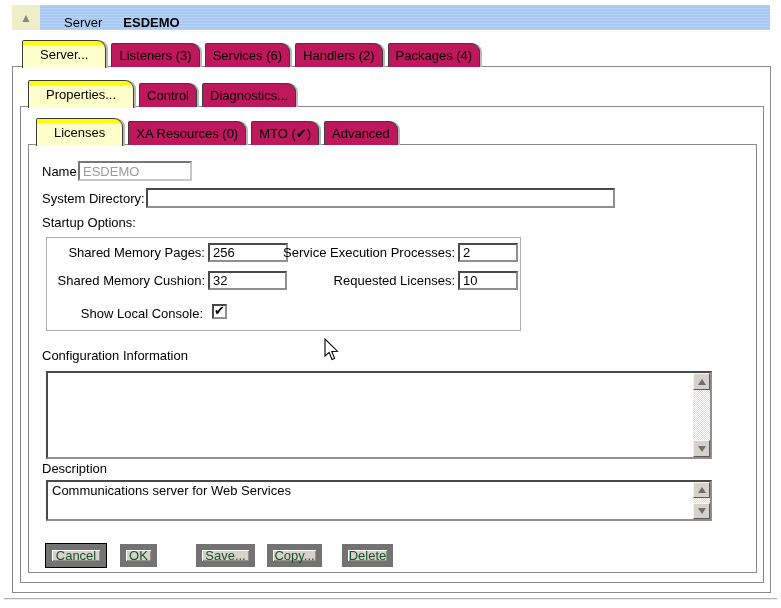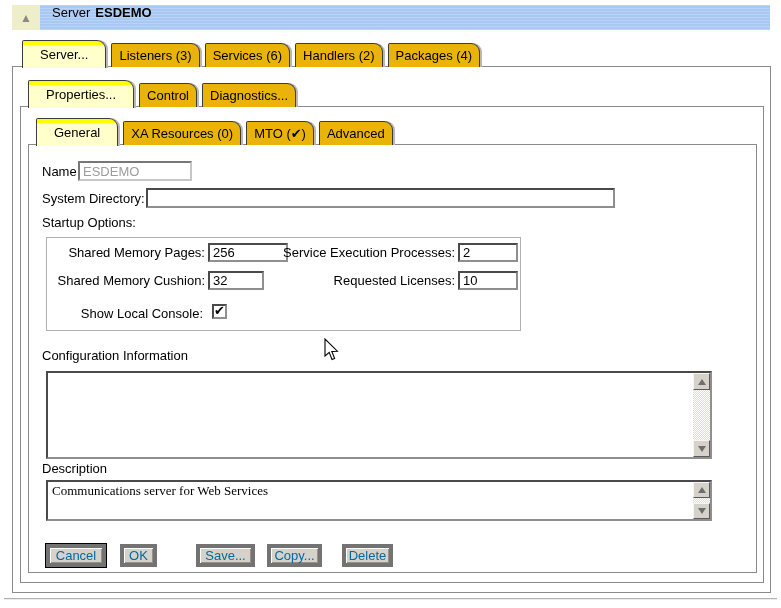--- a/index.html
+++ b/index.html
@@ -4,34 +4,34 @@
 <style>
   html,body{margin:0;padding:0;background:#fff;}
   .screen{position:relative;width:781px;height:608px;background:#fff;overflow:hidden;
           font-family:"Liberation Sans","DejaVu Sans",sans-serif;font-size:13px;color:#000;}
 
   
   .hdr{position:absolute;left:12px;top:5px;width:758px;height:25px;display:flex;z-index:1;}
   .hdr-icon{width:28px;height:25px;background:#eeeecb;display:flex;align-items:center;justify-content:center;
             color:#8a8a80;font-size:12px;line-height:1;}
   .hdr-strip{flex:1;background:repeating-linear-gradient(to bottom,#b7d3f8 0 1px,#a9c9f3 1px 3px);
-             display:flex;align-items:flex-start;padding-left:12px;}
+             display:flex;align-items:flex-end;padding-left:24px;gap:16px;}
   .hdr-strip .t1{margin-right:5px;}
   .hdr-strip .t2{font-weight:bold;}
 
   
   .panel{position:absolute;background:#fff;border:1px solid #8a8a8a;box-sizing:border-box;z-index:1;}
   #panel-outer{left:12px;top:66px;width:759px;height:527px;}
   #panel-middle{left:20px;top:106px;width:744px;height:477px;}
   #panel-inner{left:28px;top:144px;width:729px;height:429px;}
 
   
   .tabrow{position:absolute;height:28px;display:flex;align-items:flex-end;z-index:2;}
   .tab{height:24px;box-sizing:border-box;display:flex;align-items:center;white-space:nowrap;
-       padding:0 7px;background:#eab308;border:1px solid #3c3c3c;border-bottom:none;
+       padding:0 7px;background:#be185d;border:1px solid #3c3c3c;border-bottom:none;
        border-top-right-radius:9px;border-top-left-radius:2px;margin-right:5px;
        box-shadow:2px 0 0 #b8b8b8;cursor:default;}
   .tab.active{height:28px;margin-bottom:-1px;font-weight:normal;padding:0 17px;
        background:linear-gradient(#ffff00 0 4px,#ffffcc 4px);}
 
   
   .lbl{position:absolute;height:18px;line-height:18px;z-index:3;white-space:nowrap;}
   .lbl.r{text-align:right;}
 
   
@@ -48,37 +48,37 @@
   
   .chk{position:absolute;left:212px;top:304px;width:15px;height:15px;box-sizing:border-box;z-index:3;
        background:#fff;border:2px solid;border-color:#4a4a4a #8f8f8f #8f8f8f #4a4a4a;
        display:flex;align-items:center;justify-content:center;}
   .chk span{font-size:13px;font-weight:bold;line-height:1;margin-top:-2px;}
 
   
   .sunken{position:absolute;box-sizing:border-box;background:#fff;z-index:3;display:flex;
           border:2px solid;border-color:#4a4a4a #8f8f8f #8f8f8f #4a4a4a;}
   .sunken .content{flex:1;overflow:hidden;padding:1px 4px;
-          font-family:Liberation Serif, serif;font-size:13px;line-height:16px;border-radius:17px;}
+          font-family:Liberation Sans, sans-serif;font-size:13px;line-height:16px;border-radius:17px;}
   .sbar{width:17px;display:flex;flex-direction:column;background:#eceae4;}
   .sbtn{height:17px;box-sizing:border-box;background:#d6d2c9;flex:0 0 17px;
         border:1px solid;border-color:#f6f5f1 #5a5a5a #5a5a5a #f6f5f1;
         display:flex;align-items:center;justify-content:center;}
   .strack{flex:1;background-image:conic-gradient(#ffffff 25%,#dedbd3 0 50%,#ffffff 0 75%,#dedbd3 0);
           background-size:2px 2px;}
   .arr-up{width:0;height:0;border-left:4px solid transparent;border-right:4px solid transparent;
           border-bottom:6px solid #6e6e6e;}
   .arr-down{width:0;height:0;border-left:4px solid transparent;border-right:4px solid transparent;
           border-top:6px solid #6e6e6e;}
 
   
   .btn{position:absolute;top:544px;height:23px;box-sizing:border-box;z-index:3;
-       background:#d6d2c9;border:4px solid #737373;
+       background:#d6d2c9;border:6px solid #737373;
        box-shadow:inset 1px 1px 0 #ffffff,inset -1px -1px 0 #96928a;
-       font-family:"Liberation Sans","DejaVu Sans",sans-serif;font-size:13px;color:#0369a1;
+       font-family:"Liberation Sans","DejaVu Sans",sans-serif;font-size:13px;color:#14532d;
        display:flex;align-items:center;justify-content:center;cursor:default;text-align:center;}
   .btn.default{box-shadow:0 0 0 1px #000,inset 1px 1px 0 #ffffff,inset -1px -1px 0 #96928a;}
 
   .cursor{position:absolute;left:324px;top:338px;z-index:9;}
 
   .hrline{position:absolute;left:4px;top:598px;width:773px;height:0;z-index:1;
           border-top:1px solid #b2b2b2;border-bottom:1px solid #ececec;}
 </style>
 </head>
 <body>
@@ -107,21 +107,21 @@
     <div class="tab">Packages (4)</div>
   </div>
 
   <div class="tabrow" style="left:28px;top:79px;">
     <div class="tab active">Properties...</div>
     <div class="tab">Control</div>
     <div class="tab">Diagnostics...</div>
   </div>
 
   <div class="tabrow" style="left:36px;top:117px;">
-    <div class="tab active">General</div>
+    <div class="tab active">Licenses</div>
     <div class="tab">XA Resources (0)</div>
     <div class="tab">MTO (✔)</div>
     <div class="tab">Advanced</div>
   </div>
 
   <div class="lbl" style="left:42px;top:163px;">Name</div>
   <input class="fld disabled" style="left: 78px; top: 161px; width: 114px; height: 20px;" disabled="" value="ESDEMO">
 
   <div class="lbl" style="left:42px;top:190px;">System Directory:</div>
   <input class="fld" style="left: 146px; top: 188px; width: 469px; height: 20px;" value="">
@@ -129,21 +129,21 @@
   <div class="lbl" style="left:42px;top:214px;">Startup Options:</div>
   <div class="groupbox"></div>
 
   <div class="lbl r" style="left:40px;top:244px;width:165px;">Shared Memory Pages:</div>
   <input class="fld" style="left: 208px; top: 243px; width: 80px; height: 19px;" value="256">
 
   <div class="lbl r" style="left:270px;top:244px;width:185px;">Service Execution Processes:</div>
   <input class="fld" style="left: 458px; top: 243px; width: 60px; height: 19px;" value="2">
 
   <div class="lbl r" style="left:40px;top:272px;width:165px;">Shared Memory Cushion:</div>
-  <input class="fld" style="left: 208px; top: 271px; width: 56px; height: 19px;" value="32">
+  <input class="fld" style="left: 208px; top: 271px; width: 79px; height: 19px;" value="32">
 
   <div class="lbl r" style="left:270px;top:272px;width:185px;">Requested Licenses:</div>
   <input class="fld" style="left: 458px; top: 271px; width: 60px; height: 19px;" value="10">
 
   <div class="lbl r" style="left:40px;top:305px;width:163px;">Show Local Console:</div>
   <div class="chk">
     <span>✔</span>
   </div>
 
   <div class="lbl" style="left:42px;top:347px;">Configuration Information</div>

